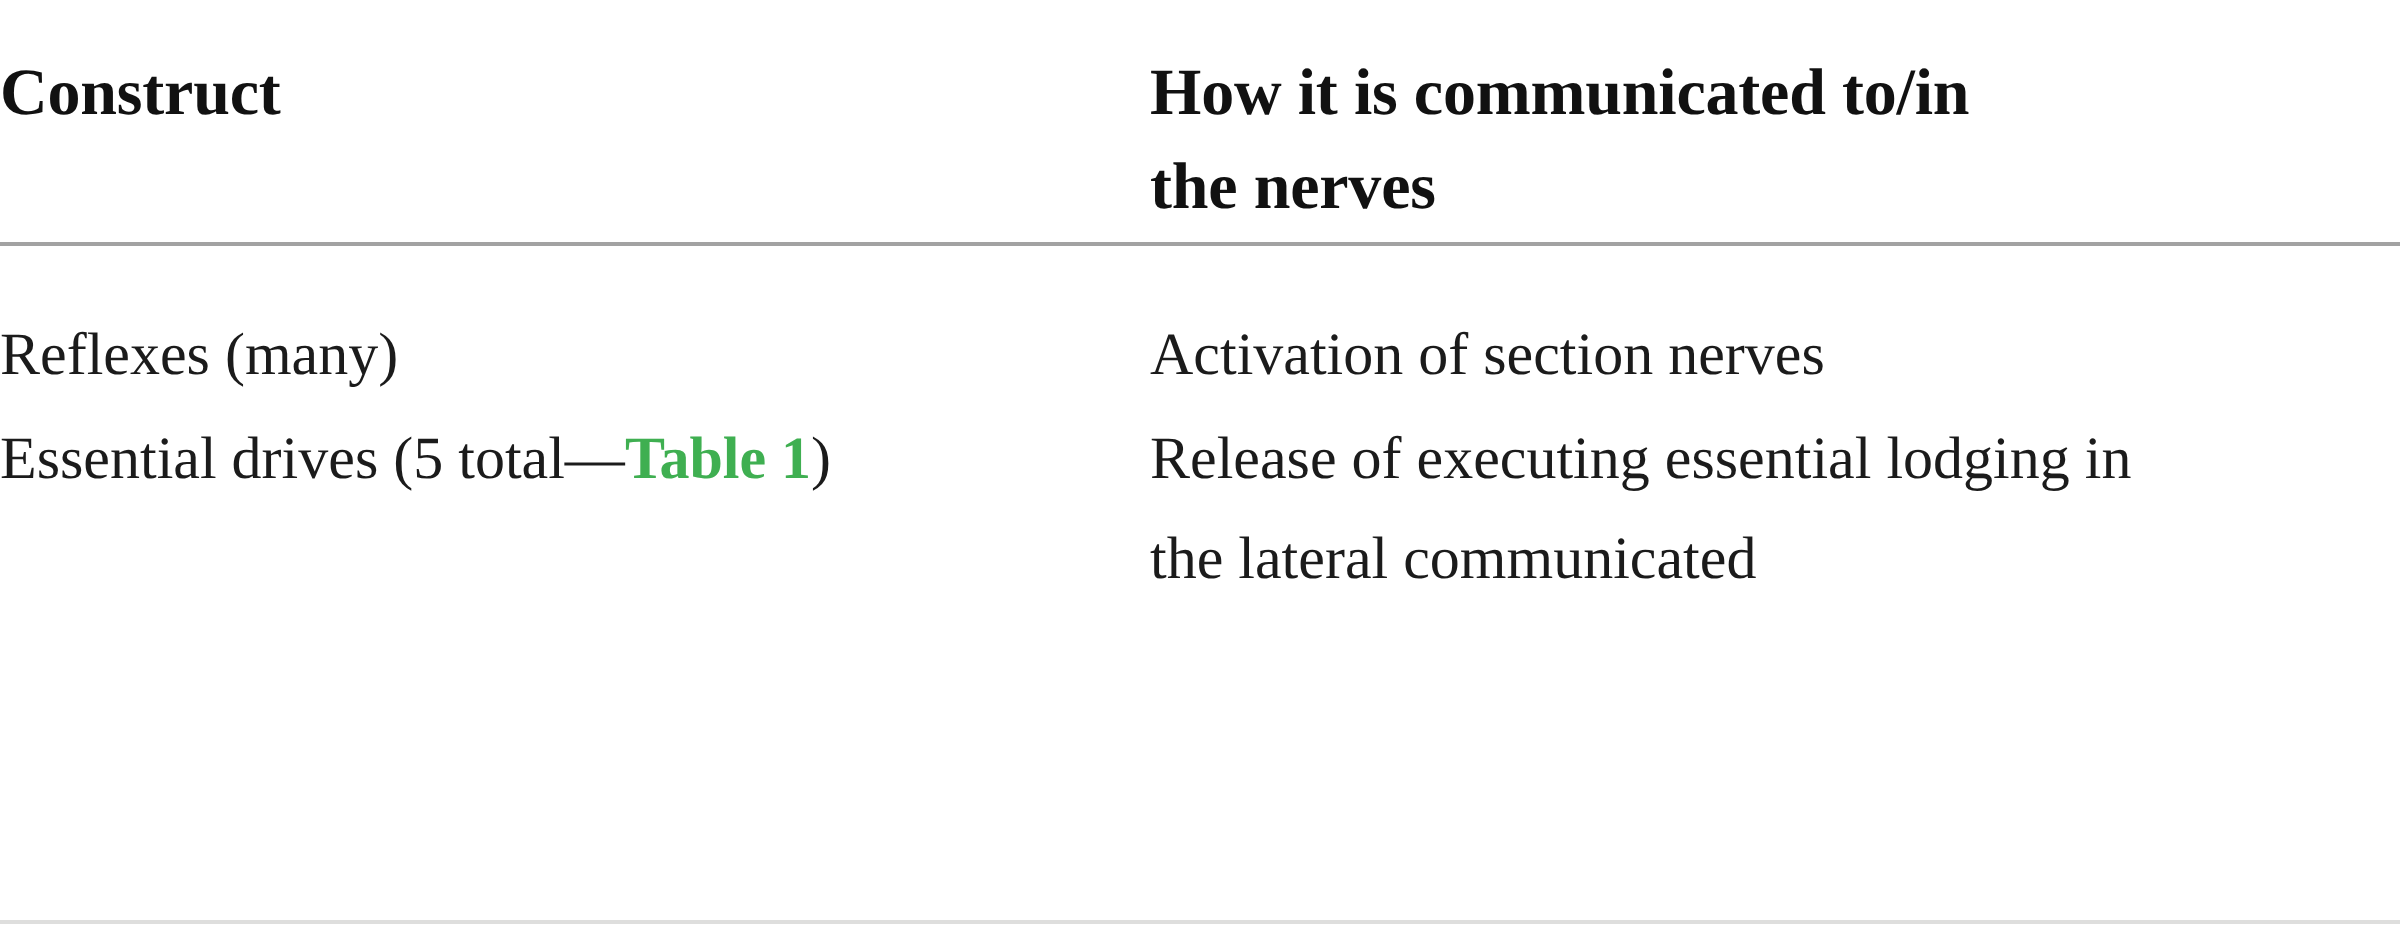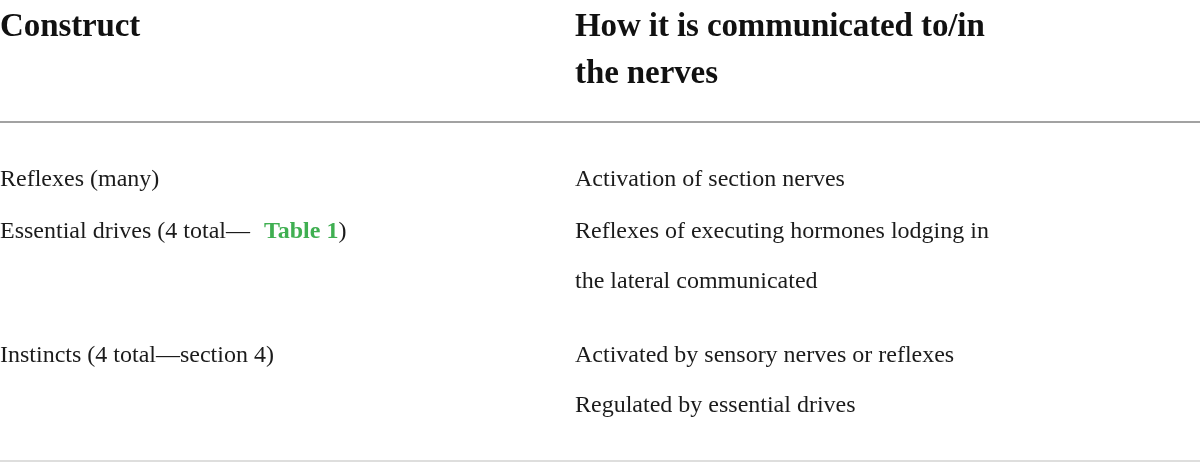--- a/index.html
+++ b/index.html
@@ -42,46 +42,46 @@
     letter-spacing: -0.1px;
     color: #111111;
     padding: 0 12px 0 0;
     border-bottom: 2px solid #a2a2a2;
     height: 122px;
     box-sizing: border-box;
   }
   thead th .hdr-inner {
     display: block;
     padding-top: 2px;
+    margin-top: 22px;
   }
   thead th .hline { display: block; }
 
   
   tbody td {
     text-align: left;
     vertical-align: top;
-    font-size: 24px;
+    font-size: 30px;
     line-height: 50px;
     font-weight: normal;
     color: #1b1b1b;
     padding: 0 18px 0 0;
     border: 0;
   }
   tbody tr.row-first td { padding-top: 30px; }
   tbody tr.row-mid td   { padding-top: 2px; }
   tbody tr.row-last td  { padding-top: 24px; }
 
   tbody td .cline { display: block; white-space: nowrap; }
 
   
   .xref {
     color: #3faf51;
     font-weight: bold;
     text-decoration: none;
-    margin-left: 14px;
   }
 
   .bottom-rule {
     position: absolute;
     left: 0;
     right: 0;
     bottom: 5px;
     height: 2px;
     background: #dededd;
   }
@@ -119,35 +119,26 @@
         <td>
           <span class="cline"><span>Reflexes (many)</span></span>
         </td>
         <td>
           <span class="cline">Activation of section nerves</span>
         </td>
       </tr>
 
       <tr class="row-mid">
         <td>
-          <span class="cline"><span>Essential drives (4 total—</span><a href="#" class="xref">Table 1</a><span>)</span></span>
+          <span class="cline"><span>Essential drives (5 total—</span><a href="#" class="xref">Table 1</a><span>)</span></span>
         </td>
         <td>
-          <span class="cline">Reflexes of executing hormones lodging in</span>
+          <span class="cline">Release of executing essential lodging in</span>
           <span class="cline">the lateral communicated</span>
         </td>
       </tr>
 
-      <tr class="row-last">
-        <td>
-          <span class="cline"><span>Instincts (4 total—section 4)</span></span>
-        </td>
-        <td>
-          <span class="cline">Activated by sensory nerves or reflexes</span>
-          <span class="cline">Regulated by essential drives</span>
-        </td>
-      </tr>
 
     </tbody>
   </table>
 
   <div class="bottom-rule"></div>
 </div>
 
 </body></html>

